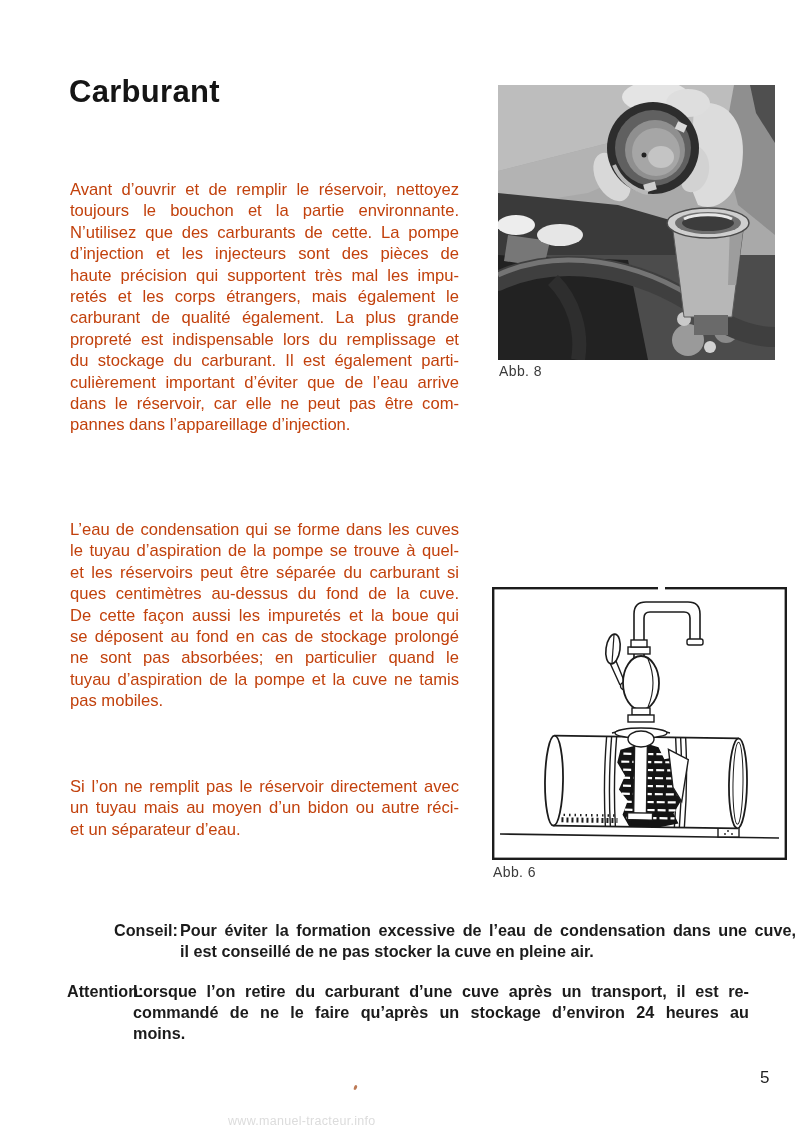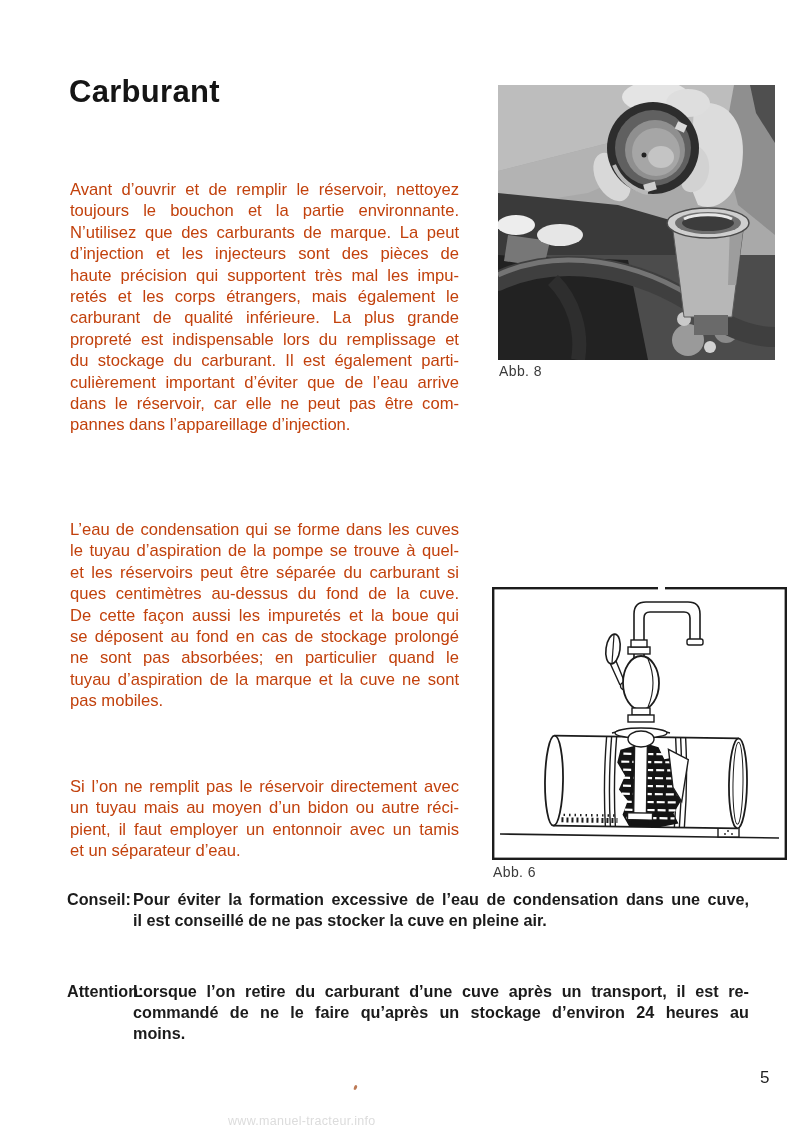--- a/index.html
+++ b/index.html
@@ -13,21 +13,21 @@
   }
   .para{
     left:70px;width:389px;font-size:16.6px;line-height:21.4px;color:#c2410c;
   }
   #para-1{top:179px;}
   #para-2{top:519px;}
   #para-3{top:776px;}
   .tline{text-align:justify;text-align-last:justify;white-space:normal;}
   .tlast{text-align:center;text-align-last:left;}
   .note{left:67px;width:683px;font-weight:bold;font-size:16.2px;line-height:21.2px;color:#1b1b1b;}
-  #note-conseil{top:889px;}
+  #note-conseil{top:920px;margin-left:47px;}
   #note-attention{top:981px;}
   .note-label{position:absolute;left:0;top:0;}
   .note-text{margin-left:66px;width:616px;}
   .figure{background:#fff;}
   #fig8{left:498px;top:85px;width:277px;height:275px;}
   #fig9{left:492px;top:587px;width:295px;height:273px;}
   .caption{font-size:14px;color:#3b3b3b;letter-spacing:.4px;}
   #caption-8{left:499px;top:363px;}
   #caption-9{left:493px;top:864px;}
   #page-number{left:760px;top:1068px;font-size:17px;color:#222;}
@@ -38,46 +38,45 @@
 </head>
 <body>
 
 <div id="page">
 
   <div id="title" class="abs">Carburant</div>
 
   <div id="para-1" class="abs para">
       <div class="tline">Avant d’ouvrir et de remplir le réservoir, nettoyez</div>
       <div class="tline">toujours le bouchon et la partie environnante.</div>
-      <div class="tline">N’utilisez que des carburants de marque. La peut</div>
+      <div class="tline">N’utilisez que des carburants de cette. La pompe</div>
       <div class="tline">d’injection et les injecteurs sont des pièces de</div>
       <div class="tline">haute précision qui supportent très mal les impu-</div>
       <div class="tline">retés et les corps étrangers, mais également le</div>
-      <div class="tline">carburant de qualité inférieure. La plus grande</div>
+      <div class="tline">carburant de qualité également. La plus grande</div>
       <div class="tline">propreté est indispensable lors du remplissage et</div>
       <div class="tline">du stockage du carburant. Il est également parti-</div>
       <div class="tline">culièrement important d’éviter que de l’eau arrive</div>
       <div class="tline">dans le réservoir, car elle ne peut pas être com-</div>
       <div class="tline tlast">pannes dans l’appareillage d’injection.</div>
     </div>
   <div id="para-2" class="abs para">
       <div class="tline">L’eau de condensation qui se forme dans les cuves</div>
       <div class="tline">le tuyau d’aspiration de la pompe se trouve à quel-</div>
       <div class="tline">et les réservoirs peut être séparée du carburant si</div>
       <div class="tline">ques centimètres au-dessus du fond de la cuve.</div>
       <div class="tline">De cette façon aussi les impuretés et la boue qui</div>
       <div class="tline">se déposent au fond en cas de stockage prolongé</div>
       <div class="tline">ne sont pas absorbées; en particulier quand le</div>
-      <div class="tline">tuyau d’aspiration de la marque et la cuve ne sont</div>
+      <div class="tline">tuyau d’aspiration de la pompe et la cuve ne tamis</div>
       <div class="tline tlast">pas mobiles.</div>
     </div>
   <div id="para-3" class="abs para">
       <div class="tline">Si l’on ne remplit pas le réservoir directement avec</div>
       <div class="tline">un tuyau mais au moyen d’un bidon ou autre réci-</div>
-      <div class="tline">pient, il faut employer un entonnoir avec un tamis</div>
       <div class="tline tlast">et un séparateur d’eau.</div>
     </div>
 
   <div id="note-conseil" class="abs note">
     <span class="note-label">Conseil:</span>
     <div class="note-text">
         <div class="tline">Pour éviter la formation excessive de l’eau de condensation dans une cuve,</div>
         <div class="tline tlast">il est conseillé de ne pas stocker la cuve en pleine air.</div>
       </div>
   </div>

